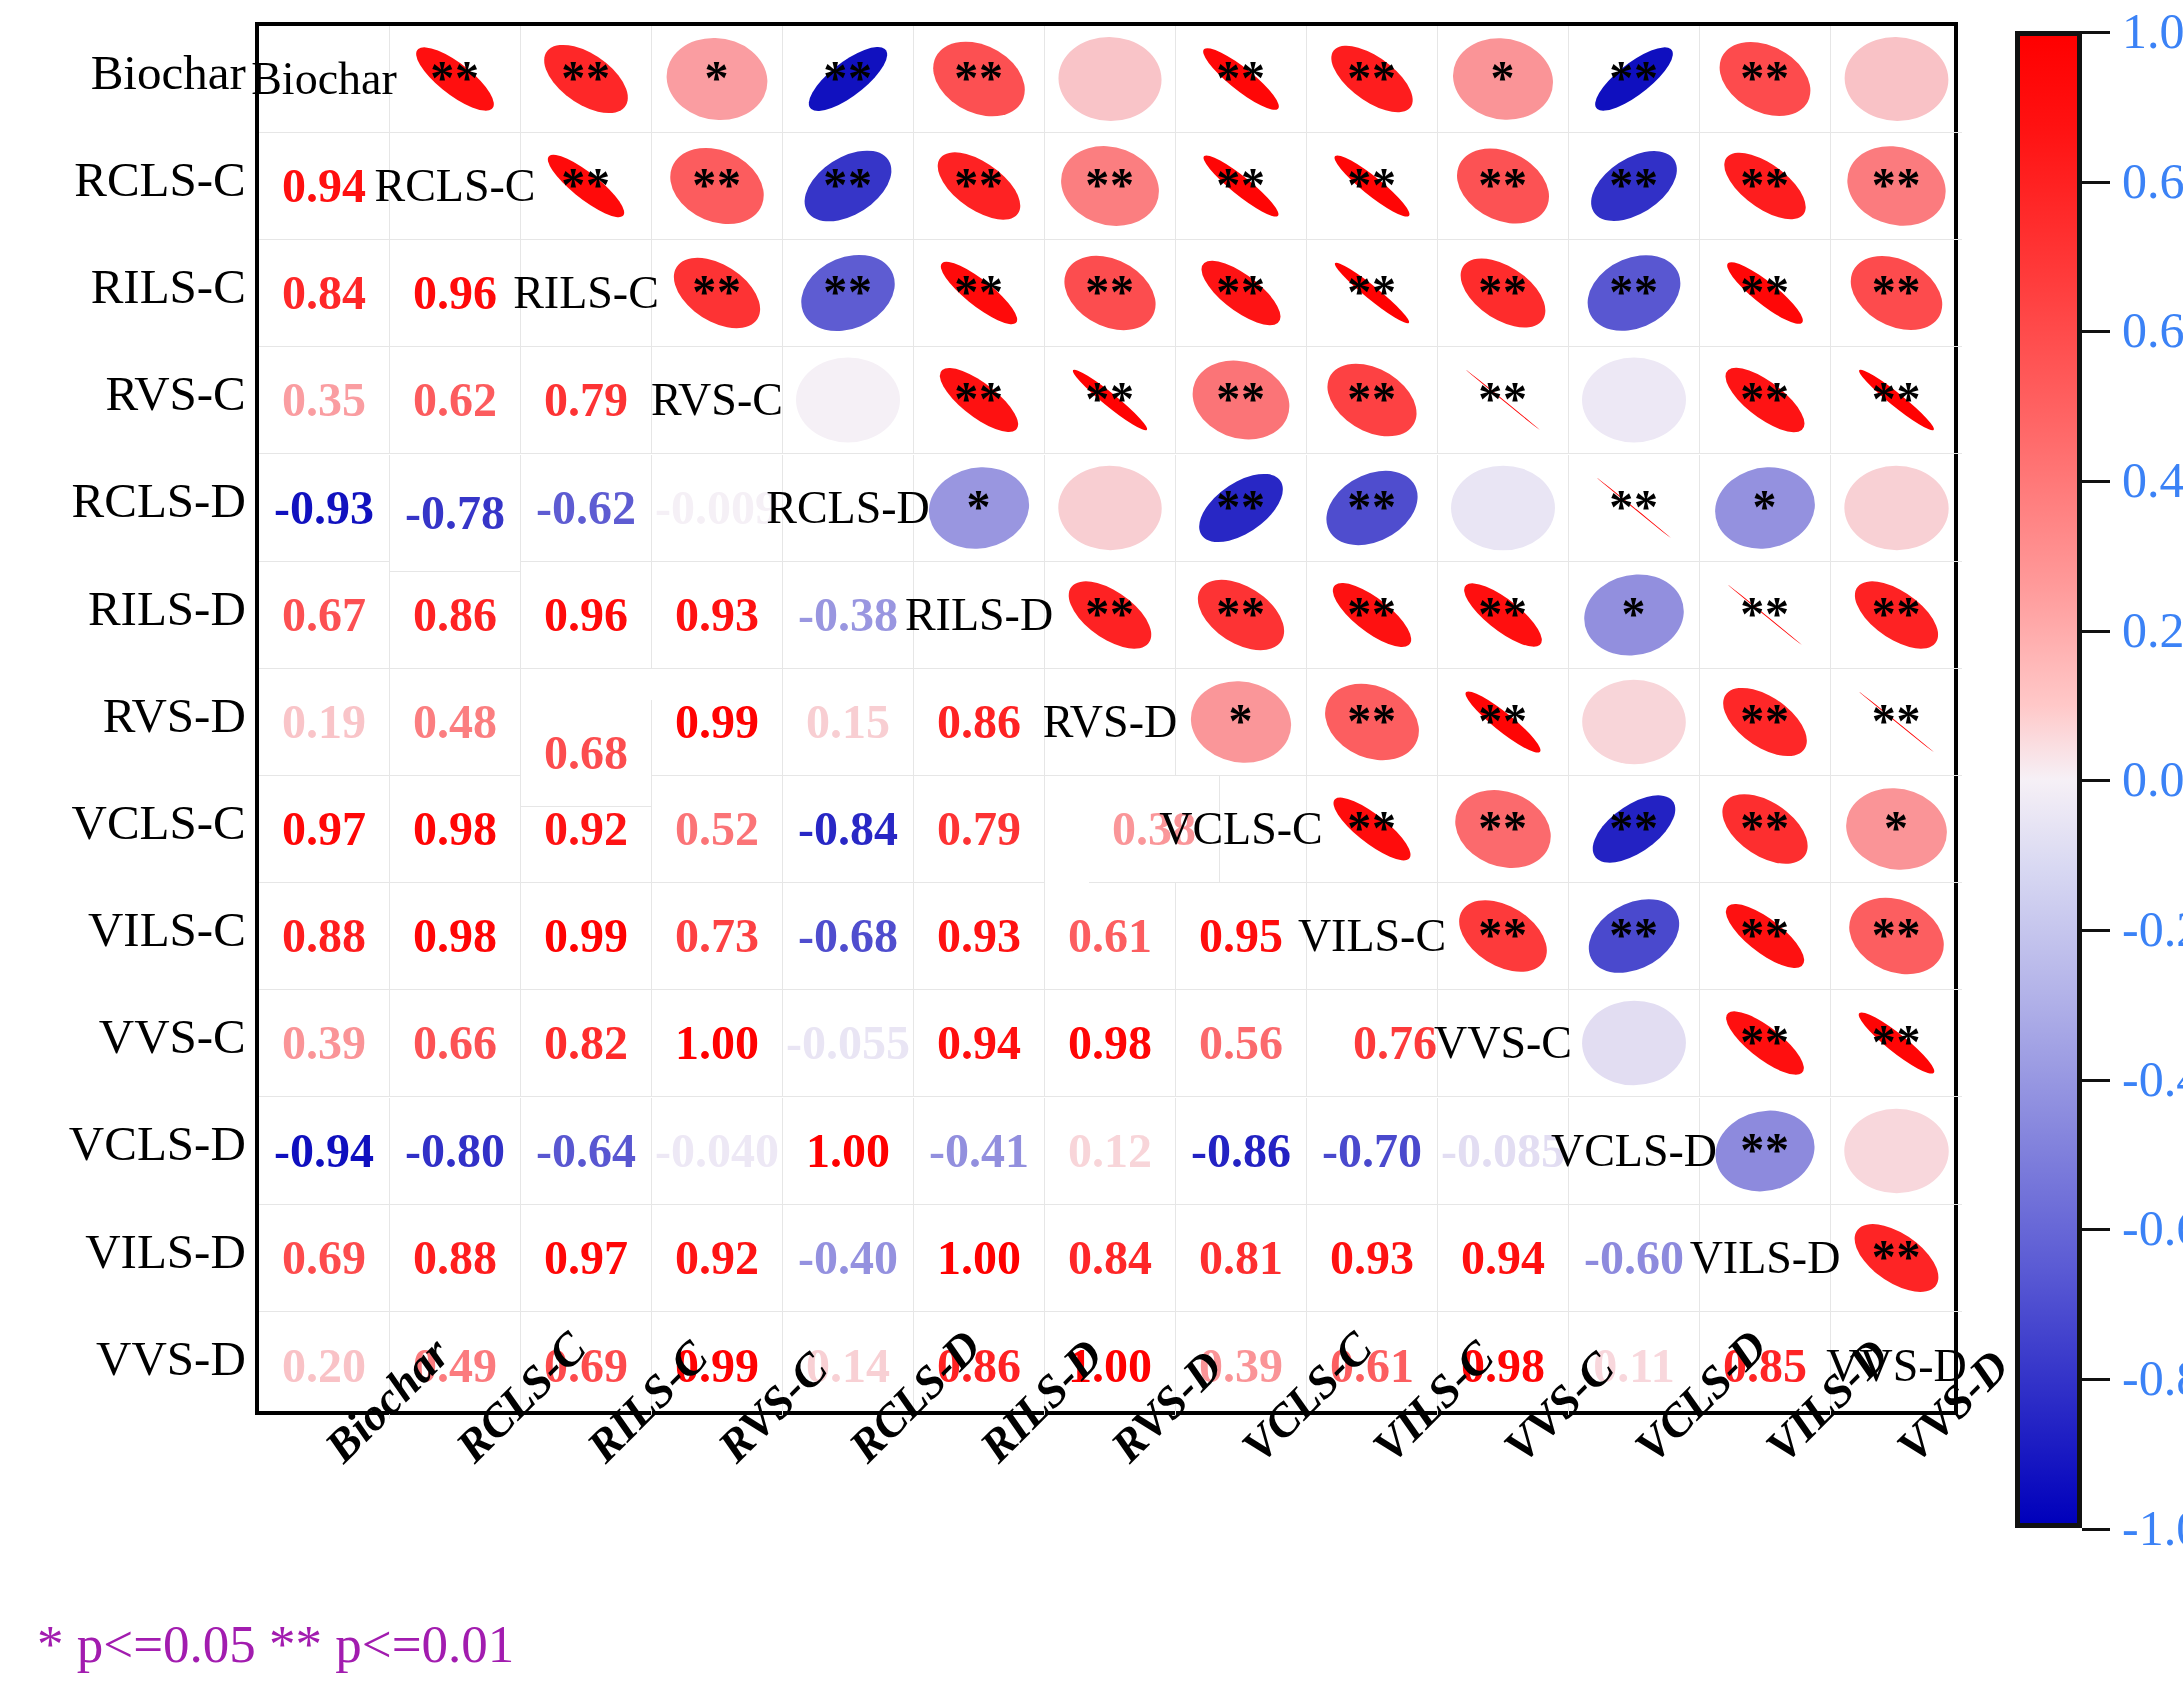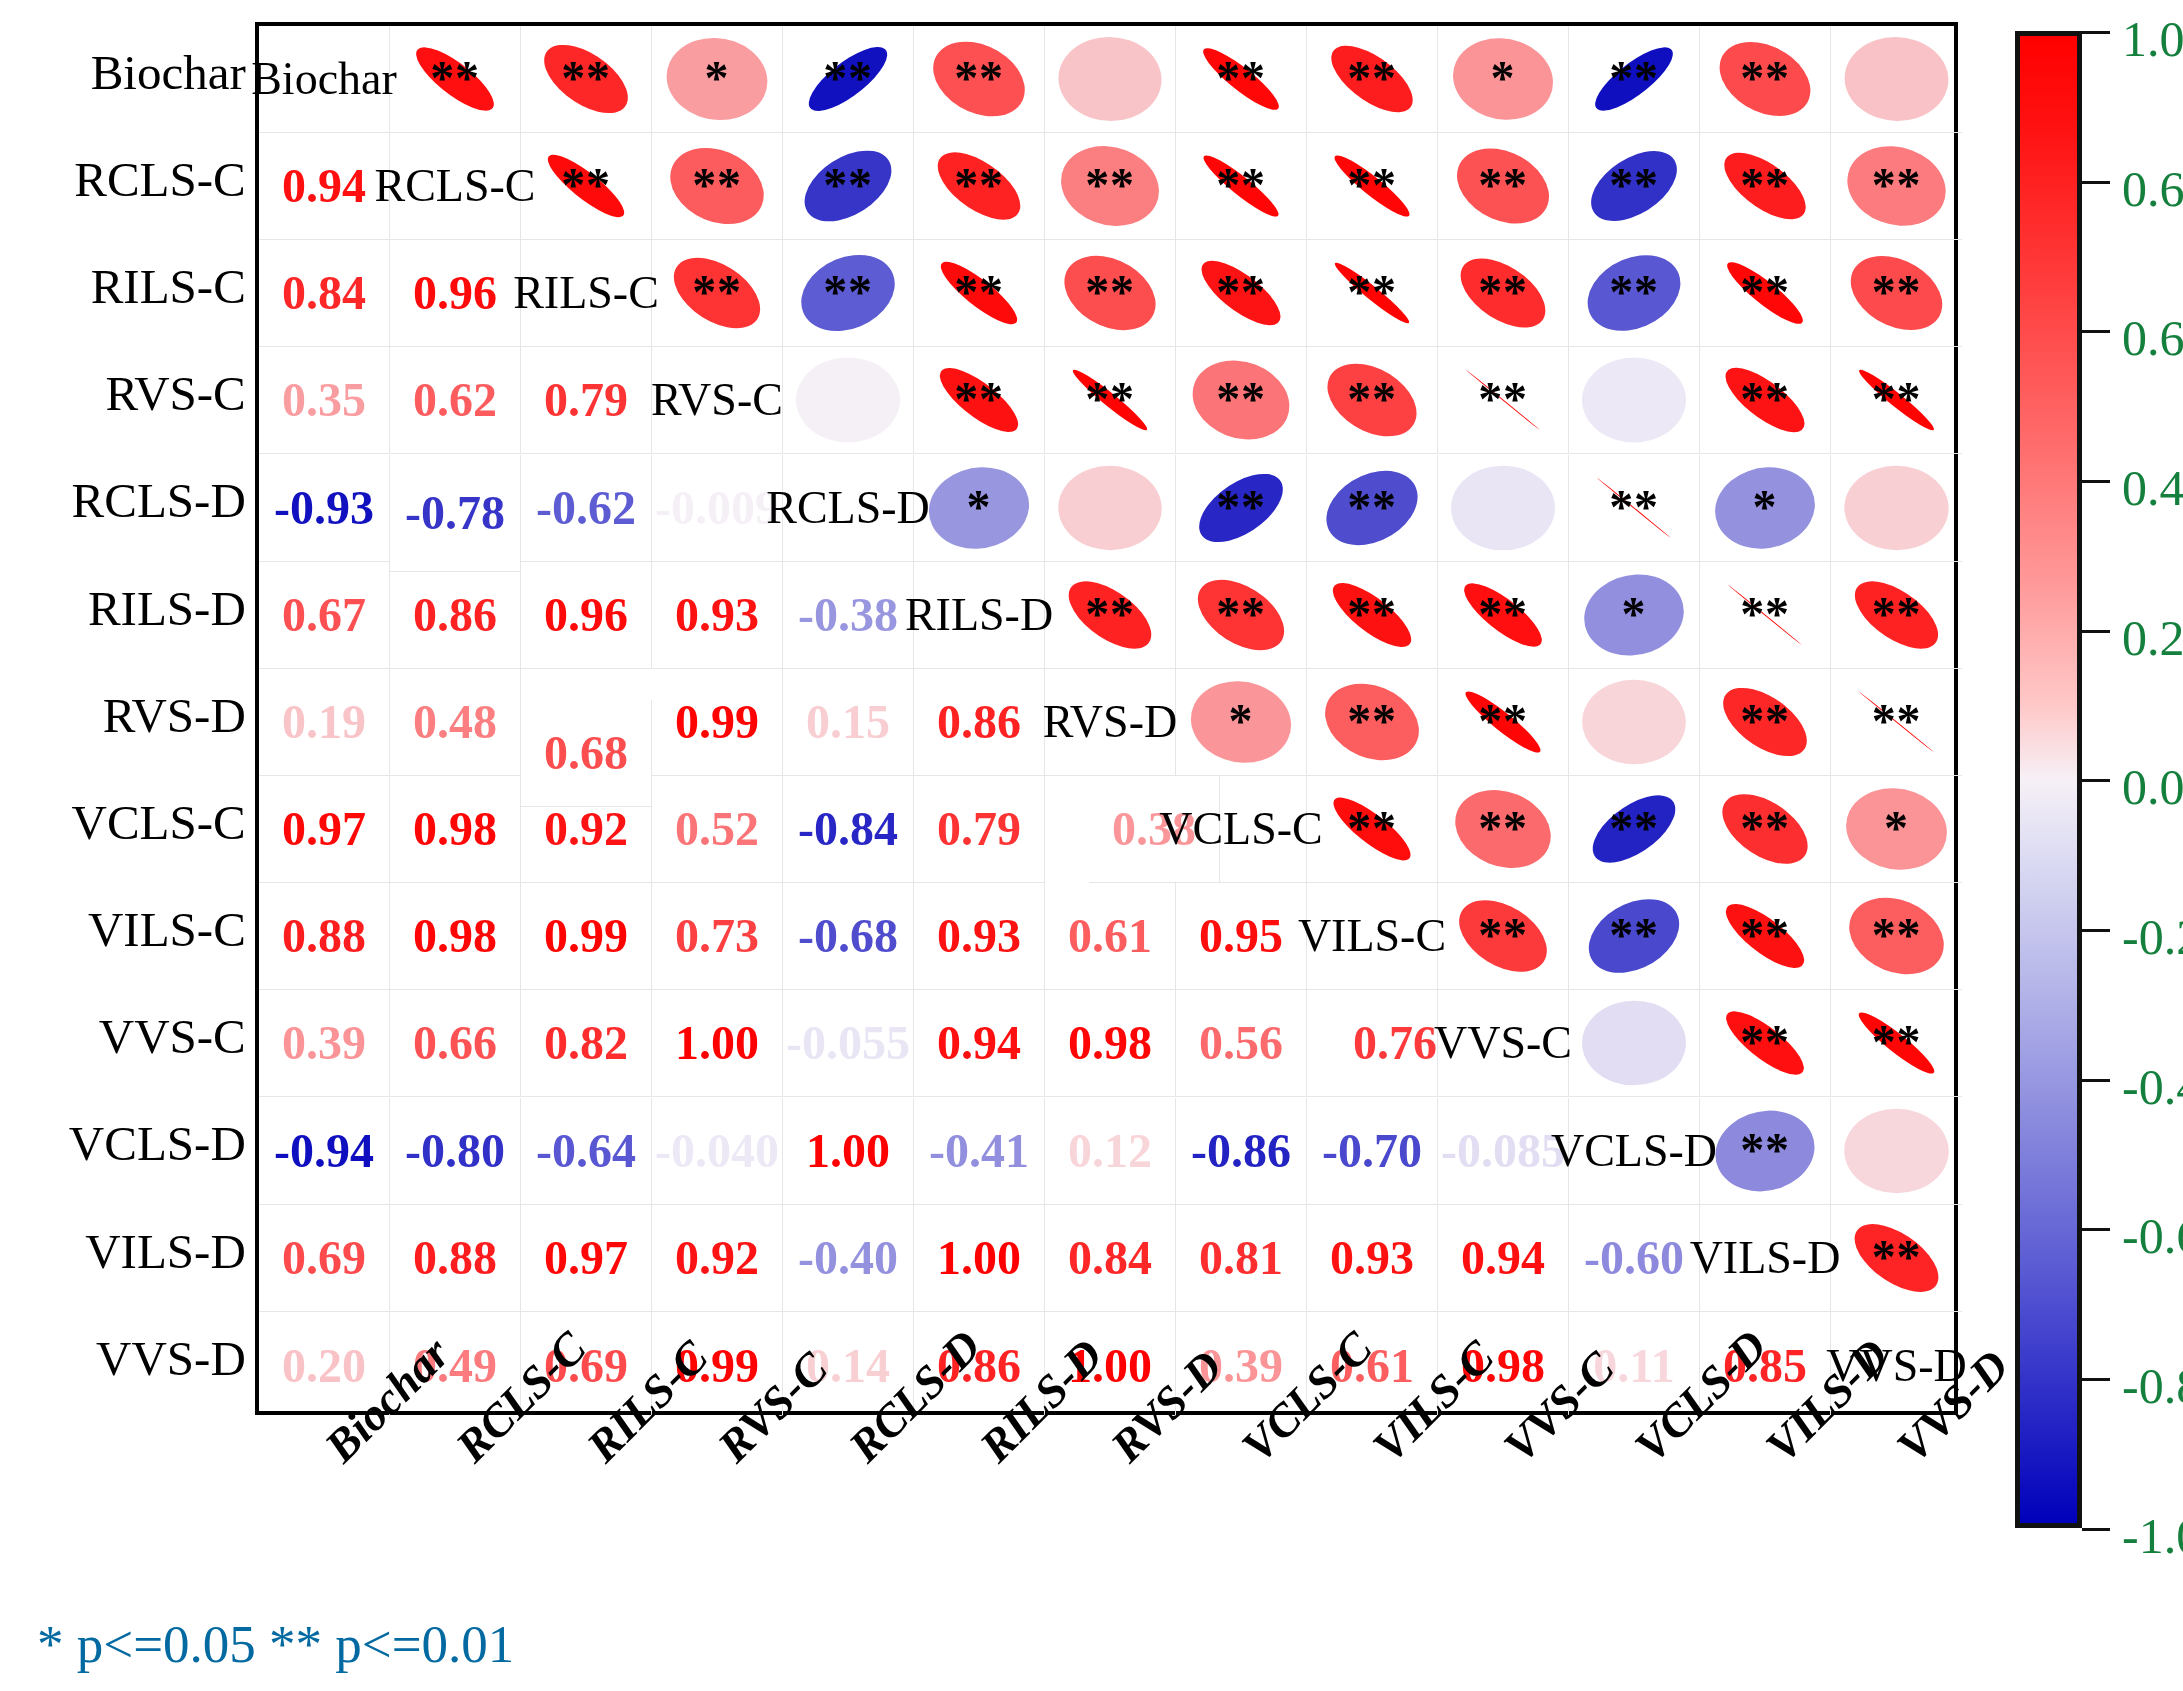--- a/index.html
+++ b/index.html
@@ -33,31 +33,31 @@
   
   .cbar{position:absolute;left:2015px;top:31px;width:67px;height:1497px;
         border:5.4px solid #111;box-sizing:border-box;
         background:linear-gradient(to bottom,
           #ff0000 0%, #ff1111 6%, #ff3a3a 16%, #ff6a6a 27%,
           #ff9a9a 37%, #ffc8c8 45%, #f6f0f6 50%,
           #d8d8f2 56%, #b0b0e8 65%, #8585dd 74%,
           #5a5ad4 83%, #3030c8 91%, #1010c0 97%, #0000bb 100%);}
   .cbticks{position:absolute;left:2082px;top:31px;width:101px;height:1497px;}
   .cbtick{position:absolute;left:0;height:0;border-top:3.9px solid #111;width:28px;}
-  .cblabel{position:absolute;left:40px;font-size:50px;color:#15803d;white-space:nowrap;
-           font-family:"Liberation Serif","DejaVu Serif",serif;transform:translateY(-50%);margin-top:8px;}
+  .cblabel{position:absolute;left:40px;font-size:50px;color:#3b82f6;white-space:nowrap;
+           font-family:"Liberation Serif","DejaVu Serif",serif;transform:translateY(-50%);}
 
   
   .collabels{position:absolute;left:255px;top:1424px;width:1703px;height:186px;}
   .collabel{position:absolute;font-size:46px;font-style:italic;font-weight:bold;color:#000;
             white-space:nowrap;transform-origin:left top;transform:rotate(-45deg);
             font-family:"Liberation Serif","DejaVu Serif",serif;}
 
   
-  .footnote{position:absolute;left:37px;top:1614px;font-size:53px;color:#0369a1;white-space:nowrap;
+  .footnote{position:absolute;left:37px;top:1614px;font-size:53px;color:#a21caf;white-space:nowrap;
             font-family:"Liberation Serif","DejaVu Serif",serif;}
 </style>
 </head>
 <body>
 
 <div id="root">
 
   <div class="rowlabels">
       <div class="rowlabel" style="top: 29px;">Biochar</div>
       <div class="rowlabel" style="top: 136px;">RCLS-C</div>

